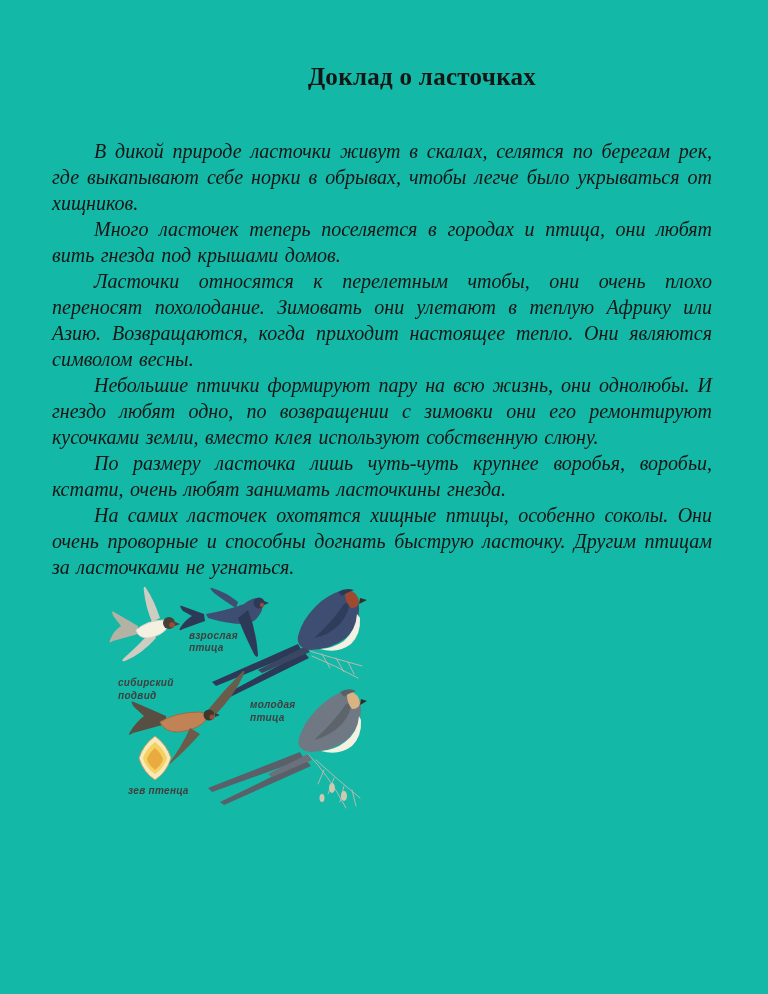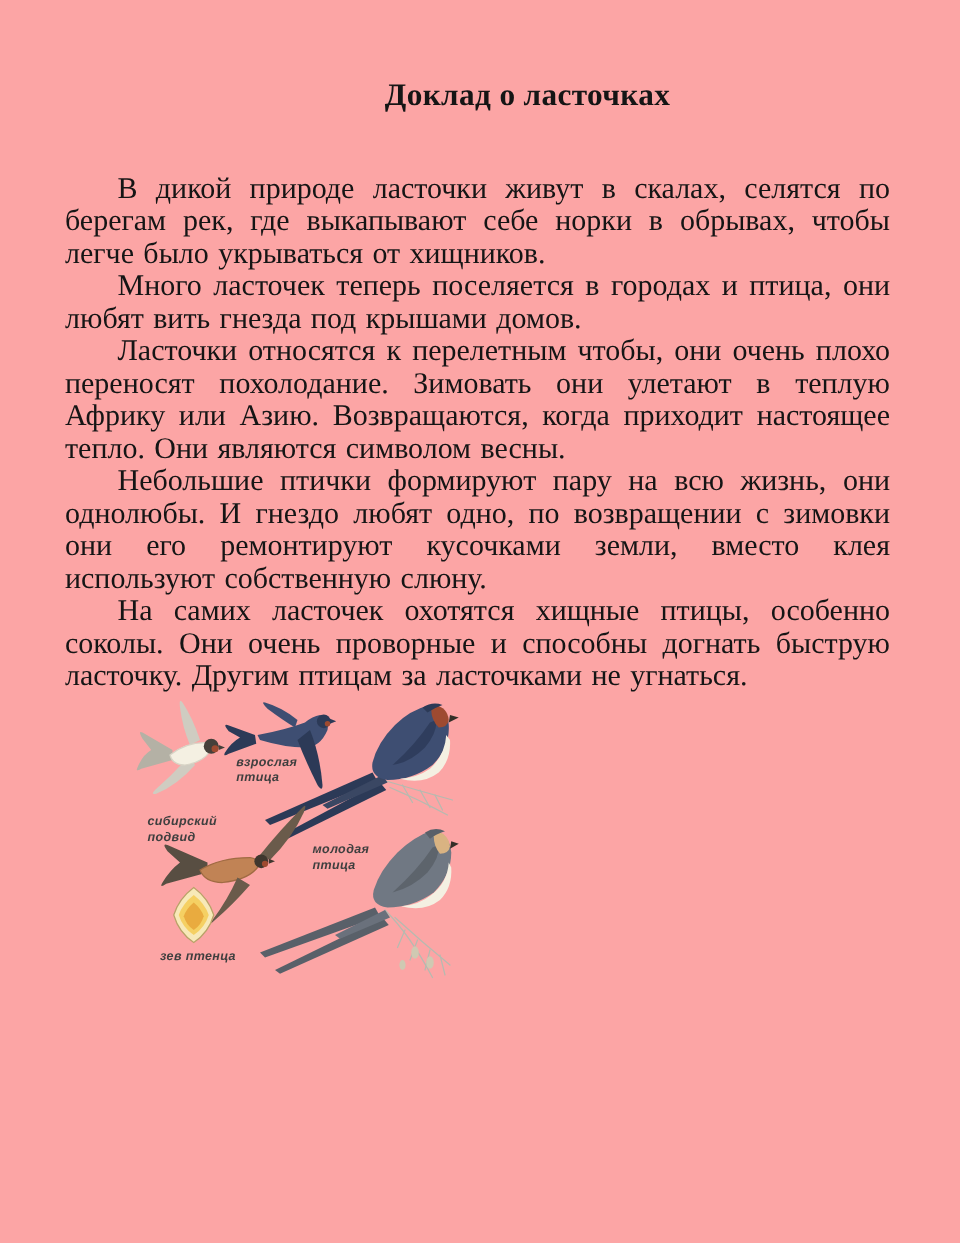--- a/index.html
+++ b/index.html
@@ -4,42 +4,43 @@
 <style>
   html, body {
     margin: 0;
     padding: 0;
     background: #ffffff;
   }
   .page {
     position: relative;
     width: 768px;
     height: 994px;
-    background: #fca5a5;
+    background: #14b8a6;
     overflow: hidden;
     font-family: "Liberation Serif", "DejaVu Serif", serif;
     color: #151515;
     box-sizing: border-box;
     padding: 60px 56px 0 52px;
   }
   h1.doc-title {
     margin: 0 0 44px 80px;
     font-size: 25px;
     line-height: 34px;
     font-weight: bold;
     text-align: center;
     letter-spacing: 0.3px;
   }
   p.body-p {
     margin: 0;
-    font-size: 24px;
+    font-size: 20px;
     line-height: 26px;
     text-align: justify;
     text-indent: 42px;
     word-spacing: 1.5px;
+    font-style: italic;
   }
   figure.swallow-figure {
     margin: 4px 0 0 56px;
     padding: 0;
     width: 260px;
     font-style: italic;
   }
   .fig-label {
     font-family: "Liberation Sans", "DejaVu Sans", sans-serif;
     font-size: 10px;
@@ -58,20 +59,21 @@
 <body>
 
 <div class="page">
 
   <h1 class="doc-title">Доклад о ласточках</h1>
 
   <p class="body-p">В дикой природе ласточки живут в скалах, селятся по берегам рек, где выкапывают себе норки в обрывах, чтобы легче было укрываться от хищников.</p>
   <p class="body-p">Много ласточек теперь поселяется в городах и птица, они любят вить гнезда под крышами домов.</p>
   <p class="body-p">Ласточки относятся к перелетным чтобы, они очень плохо переносят похолодание. Зимовать они улетают в теплую Африку или Азию. Возвращаются, когда приходит настоящее тепло. Они являются символом весны.</p>
   <p class="body-p">Небольшие птички формируют пару на всю жизнь, они однолюбы. И гнездо любят одно, по возвращении с зимовки они его ремонтируют кусочками земли, вместо клея используют собственную слюну.</p>
+  <p class="body-p">По размеру ласточка лишь чуть-чуть крупнее воробья, воробьи, кстати, очень любят занимать ласточкины гнезда.</p>
   <p class="body-p">На самих ласточек охотятся хищные птицы, особенно соколы. Они очень проворные и способны догнать быструю ласточку.  Другим птицам за ласточками не угнаться.</p>
 
   <figure class="swallow-figure">
     <svg width="260" height="232" viewBox="0 0 260 232" xmlns="http://www.w3.org/2000/svg">
 
       <g>
         <path d="M52,34 Q46,16 38,4 Q35,0 36,8 Q38,24 44,38 Z" fill="#cfccc1"></path>
         <path d="M44,46 Q32,60 16,74 Q12,78 17,77 Q34,70 48,54 Z" fill="#cfccc1"></path>
         <path d="M30,42 L6,28 Q2,26 6,33 L13,42 Q6,46 2,56 Q0,60 5,57 L30,50 Z" fill="#b4b1a5"></path>
         <path d="M28,46 Q40,36 56,36 Q62,37 60,43 Q54,52 40,54 Q30,54 28,46 Z" fill="#f4f0e2" stroke="#d8d4c6"></path>

